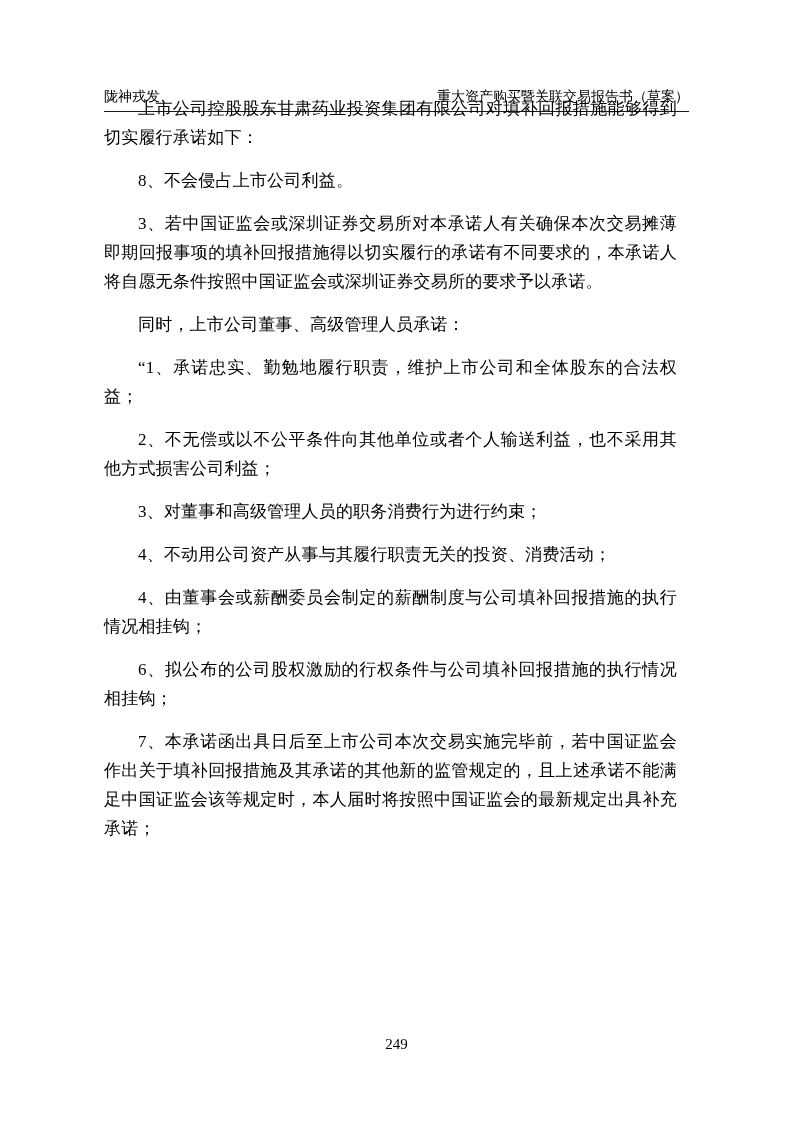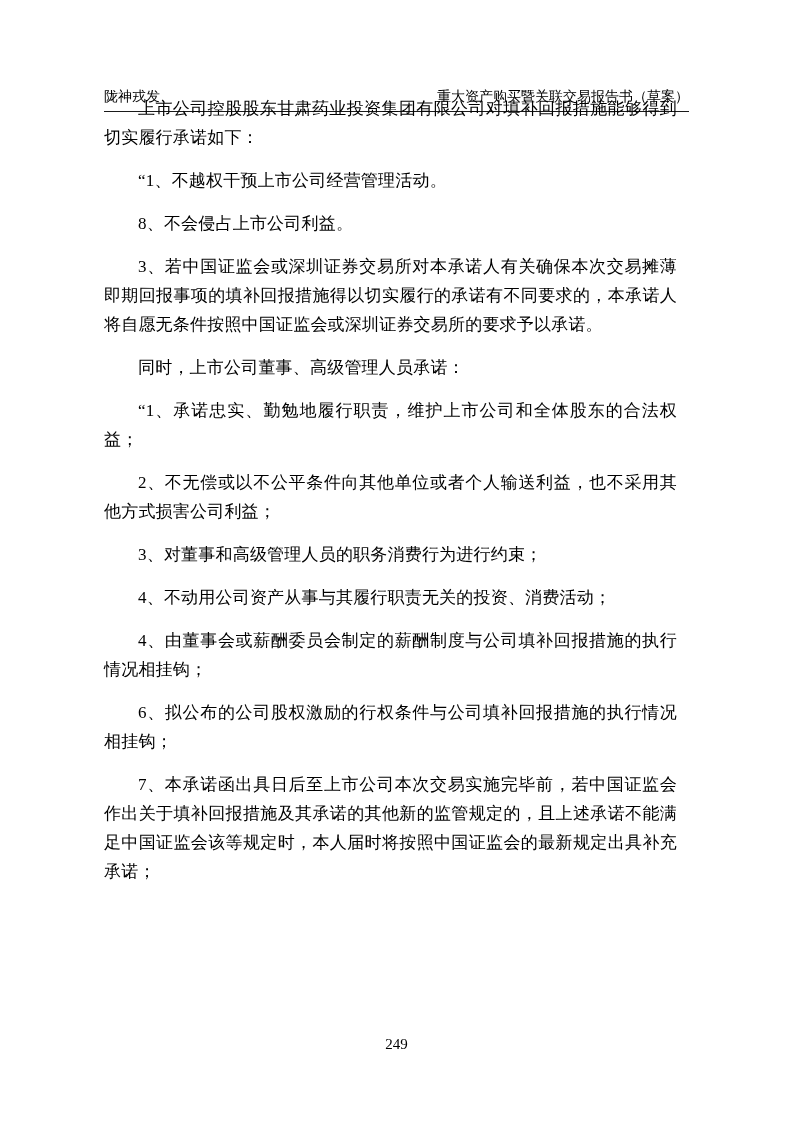--- a/index.html
+++ b/index.html
@@ -66,21 +66,20 @@
 
 <div class="page">
 
   <div class="header">
     <span class="left-title">陇神戎发</span>
     <span class="right-title">重大资产购买暨关联交易报告书（草案）</span>
   </div>
 
   <div class="content">
     <p>上市公司控股股东甘肃药业投资集团有限公司对填补回报措施能够得到切实履行承诺如下：</p>
-    <p>“1、不越权干预上市公司经营管理活动。</p>
     <p>8、不会侵占上市公司利益。</p>
     <p>3、若中国证监会或深圳证券交易所对本承诺人有关确保本次交易摊薄即期回报事项的填补回报措施得以切实履行的承诺有不同要求的，本承诺人将自愿无条件按照中国证监会或深圳证券交易所的要求予以承诺。</p>
     <p>同时，上市公司董事、高级管理人员承诺：</p>
     <p>“1、承诺忠实、勤勉地履行职责，维护上市公司和全体股东的合法权益；</p>
     <p>2、不无偿或以不公平条件向其他单位或者个人输送利益，也不采用其他方式损害公司利益；</p>
     <p>3、对董事和高级管理人员的职务消费行为进行约束；</p>
     <p>4、不动用公司资产从事与其履行职责无关的投资、消费活动；</p>
     <p>4、由董事会或薪酬委员会制定的薪酬制度与公司填补回报措施的执行情况相挂钩；</p>
     <p>6、拟公布的公司股权激励的行权条件与公司填补回报措施的执行情况相挂钩；</p>
     <p>7、本承诺函出具日后至上市公司本次交易实施完毕前，若中国证监会作出关于填补回报措施及其承诺的其他新的监管规定的，且上述承诺不能满足中国证监会该等规定时，本人届时将按照中国证监会的最新规定出具补充承诺；</p>

